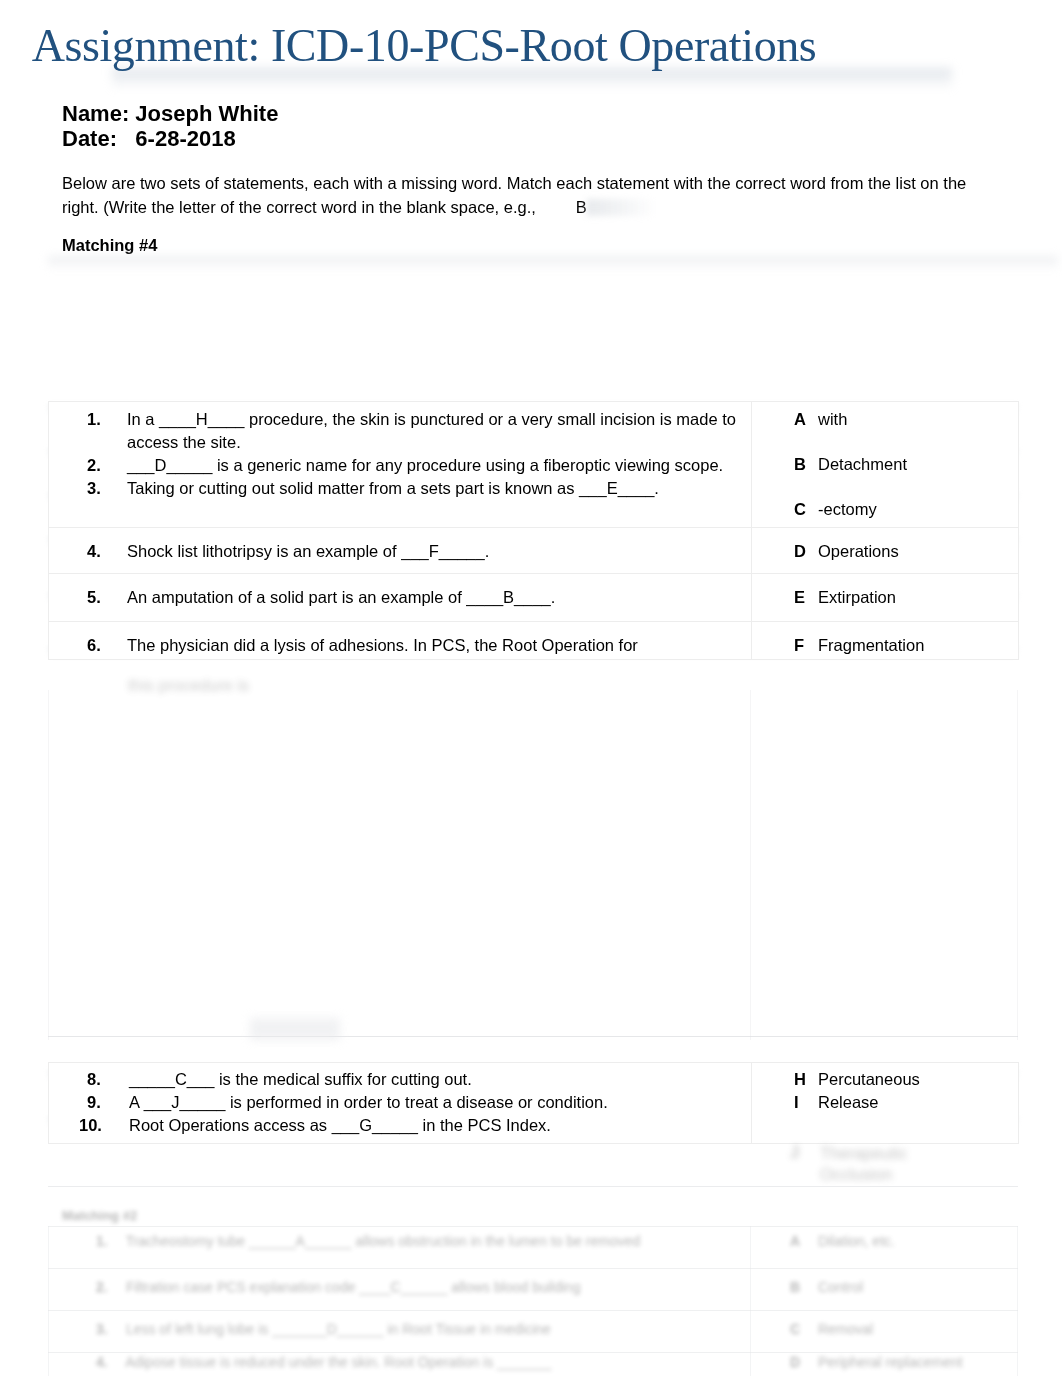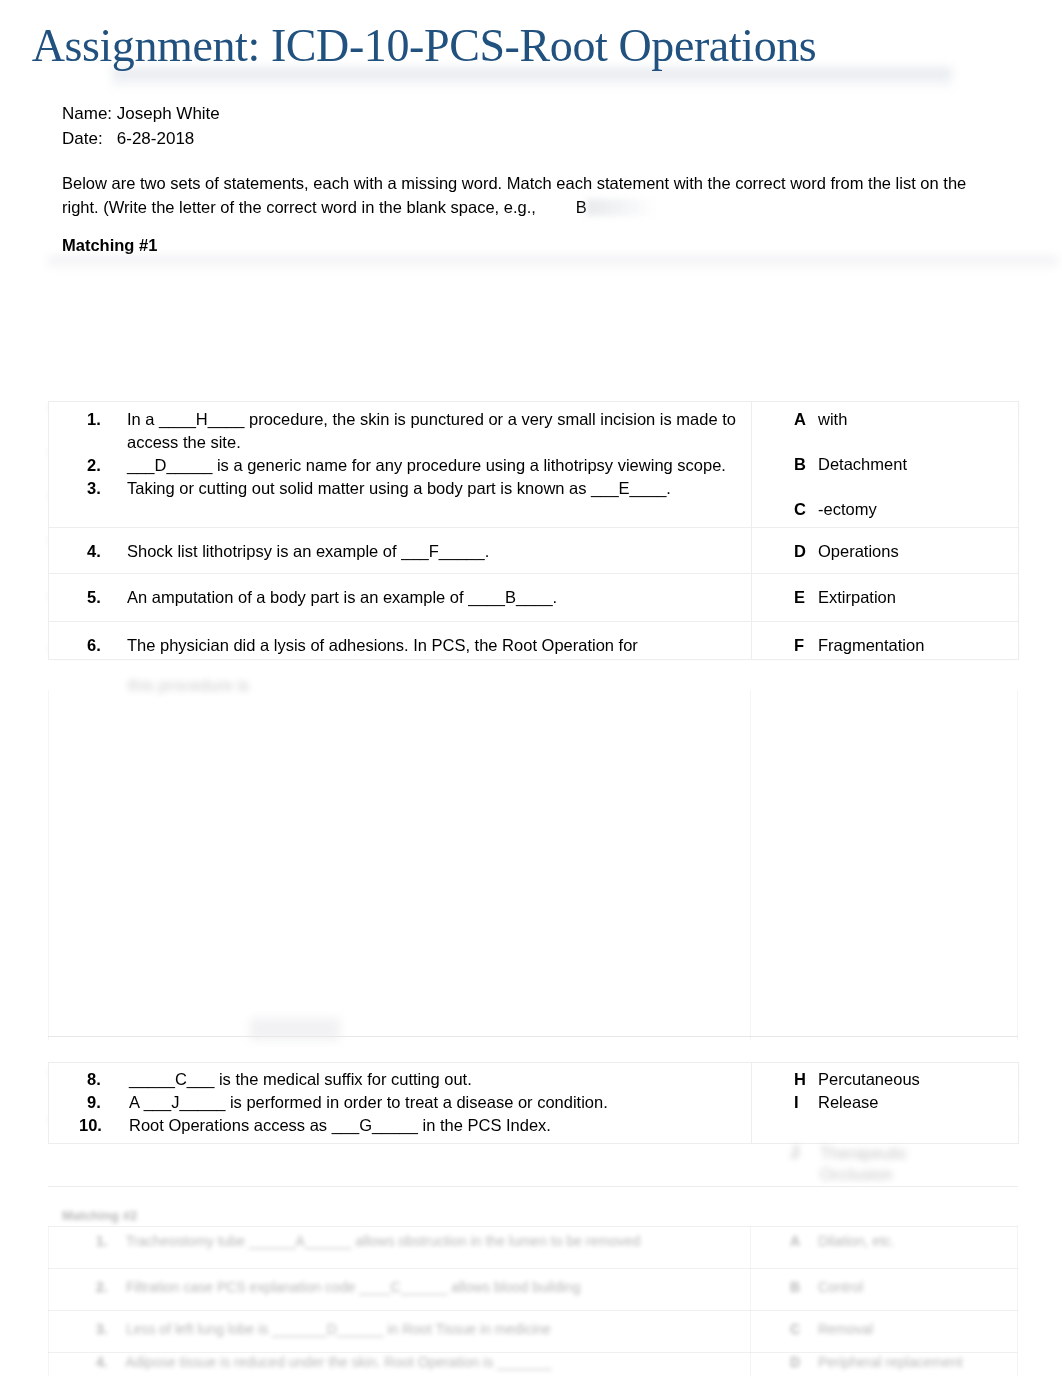--- a/index.html
+++ b/index.html
@@ -47,23 +47,23 @@
     background: linear-gradient(180deg, rgba(200,208,218,0.55) 0%, rgba(255,255,255,0) 100%);
     filter: blur(5px);
     pointer-events: none;
   }
 
   
   .meta {
     position: absolute;
     left: 62px;
     top: 101px;
-    font-size: 17px;
+    font-size: 22px;
     line-height: 25px;
-    font-weight: normal;
+    font-weight: bold;
   }
   .meta .row { white-space: pre; }
 
   
   .intro {
     position: absolute;
     left: 62px;
     top: 171px;
     width: 935px;
     font-size: 16.5px;
@@ -216,21 +216,21 @@
   <div class="meta">
     <div class="row">Name: Joseph White</div>
     <div class="row">Date:   6-28-2018</div>
   </div>
 
   <div class="intro">
     <span>Below are two sets of statements, each with a missing word. Match each statement with the correct word from</span>
     <span>the list on the right. (Write the letter of the correct word in the blank space, e.g.,</span><span class="eg-gap"></span><span class="eg-letter">B</span><span class="eg-fade"></span>
   </div>
 
-  <div class="section-label">Matching #1</div>
+  <div class="section-label">Matching #4</div>
   <div class="section-label-shadow"></div>
 
   <div class="band" style="top:404px;height:12px;"></div>
   <div class="band" style="top:448px;height:12px;"></div>
   <div class="band" style="top:492px;height:12px;"></div>
   <div class="band" style="top:536px;height:12px;"></div>
   <div class="band" style="top:592px;height:12px;"></div>
   <div class="band" style="top:646px;height:12px;"></div>
 
   <table class="match-table" style="top:401px;">
@@ -241,25 +241,25 @@
     <tbody>
       <tr>
         <td>
           <div class="q-cell">
             <div class="q-item">
               <span class="q-num">1.</span>
               <span>In a ____H____ procedure, the skin is punctured or a very small incision is made to access the site.</span>
             </div>
             <div class="q-item">
               <span class="q-num">2.</span>
-              <span>___D_____ is a generic name for any procedure using a lithotripsy viewing scope.</span>
+              <span>___D_____ is a generic name for any procedure using a fiberoptic viewing scope.</span>
             </div>
             <div class="q-item">
               <span class="q-num">3.</span>
-              <span>Taking or cutting out solid matter using a body part is known as ___E____.</span>
+              <span>Taking or cutting out solid matter from a sets part is known as ___E____.</span>
             </div>
           </div>
         </td>
         <td>
           <div class="a-cell">
             <div class="a-item">
               <span class="a-letter">A</span>
               <span>with</span>
             </div>
             <div class="a-item" style="margin-top:22px;">
@@ -291,21 +291,21 @@
             </div>
           </div>
         </td>
       </tr>
 
       <tr>
         <td>
           <div class="q-cell" style="padding-top:12px;padding-bottom:12px;">
             <div class="q-item">
               <span class="q-num">5.</span>
-              <span>An amputation of a body part is an example of ____B____.</span>
+              <span>An amputation of a solid part is an example of ____B____.</span>
             </div>
           </div>
         </td>
         <td>
           <div class="a-cell" style="padding-top:12px;padding-bottom:12px;">
             <div class="a-item">
               <span class="a-letter">E</span>
               <span>Extirpation</span>
             </div>
           </div>

